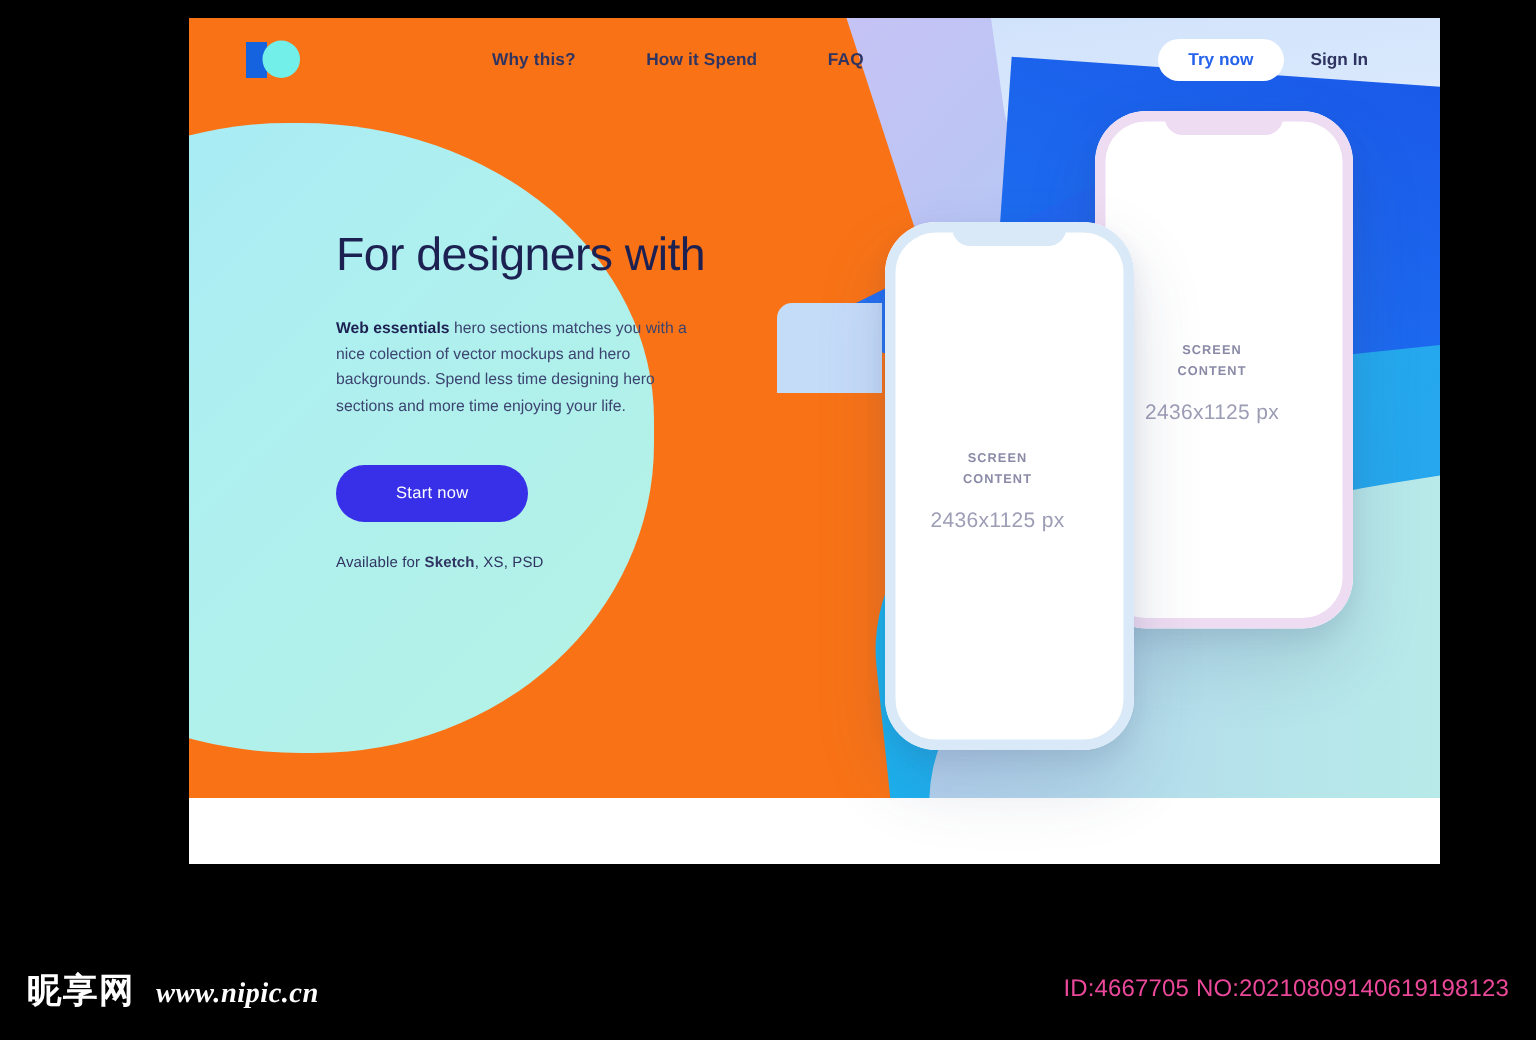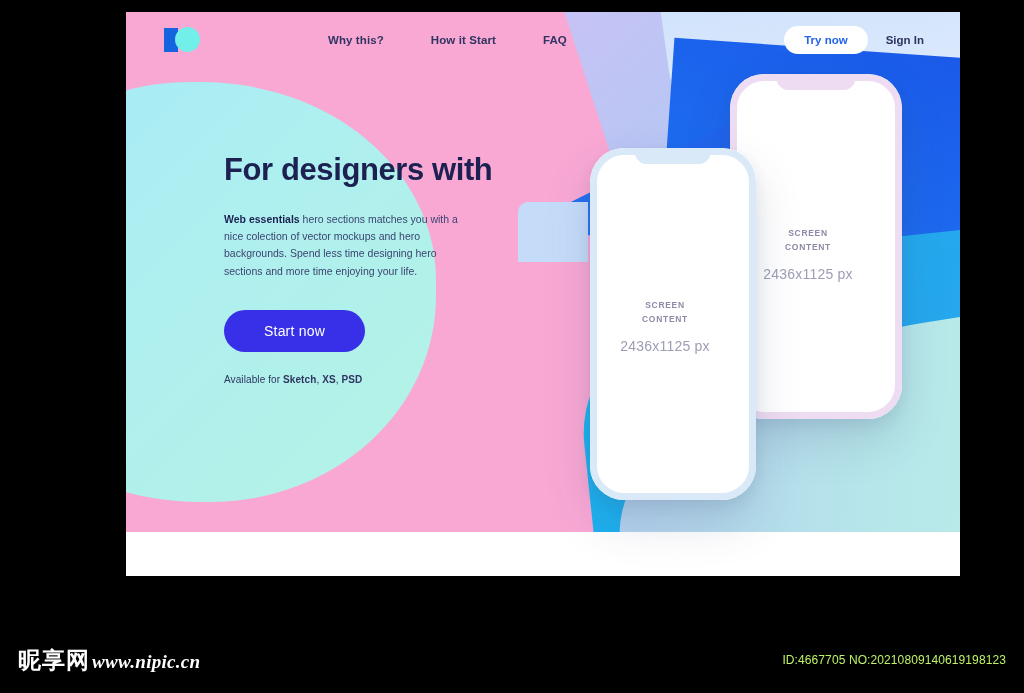--- a/index.html
+++ b/index.html
@@ -19,21 +19,21 @@
     background: #000000;
   }
 
   
   .canvas {
     position: absolute;
     left: 126px;
     top: 12px;
     width: 834px;
     height: 564px;
-    background: #f9a8d4;
+    background: #f97316;
     overflow: hidden;
   }
 
   
   .bg-layer {
     position: absolute;
     inset: 0;
     overflow: hidden;
     pointer-events: none;
   }
@@ -210,70 +210,70 @@
     font-family: "Liberation Sans", sans-serif;
     white-space: nowrap;
     text-align: center;
   }
   .sign-in {
     font-size: 11.5px;
     font-weight: bold;
     color: #2f3461;
     cursor: pointer;
     white-space: nowrap;
-    margin-right: 8px;
+    margin-right: 20px;
   }
 
   
   .hero {
     position: absolute;
     left: 98px;
     top: 140px;
     width: 330px;
     z-index: 15;
   }
   .hero-title {
     font-size: 31px;
     line-height: 1.18;
-    font-weight: bold;
+    font-weight: normal;
     color: #1c2152;
     letter-spacing: -0.4px;
     margin: 0 0 22px 0;
   }
   .hero-desc {
     font-size: 10.5px;
     line-height: 1.66;
     color: #3c4470;
     margin: 0 0 30px 0;
     max-width: 252px;
   }
   .hero-desc b { color: #1c2152; font-weight: bold; }
 
   .start-btn {
     display: inline-block;
     background: #3730e8;
     color: #ffffff;
-    font-size: 14px;
+    font-size: 11px;
     font-weight: normal;
     padding: 13px 40px;
     border: none;
     border-radius: 24px;
     cursor: pointer;
     font-family: "Liberation Sans", sans-serif;
     letter-spacing: 0.2px;
     text-align: right;
   }
 
   .available {
     margin-top: 22px;
     font-size: 10px;
     color: #2f3461;
     letter-spacing: 0.1px;
   }
-  .available b { font-weight: bold; }
+  .available b { font-weight: normal; }
   .available .u { font-weight: bold; cursor: pointer; }
 
   
   .phone {
     position: absolute;
     z-index: 16;
   }
   .phone-body {
     position: relative;
     width: 100%;
@@ -353,40 +353,40 @@
     display: flex;
     align-items: center;
     justify-content: space-between;
     padding: 0 18px 6px 18px;
     box-sizing: border-box;
     background: #000000;
   }
   .watermark {
     display: flex;
     align-items: baseline;
-    gap: 2px;
+    gap: 14px;
   }
   .wm-cn {
     color: #ffffff;
     font-size: 23px;
     font-weight: bold;
     font-family: "DejaVu Sans", sans-serif;
     letter-spacing: 1px;
   }
   .wm-url {
     color: #ffffff;
     font-size: 19px;
     font-weight: bold;
     font-style: italic;
     font-family: "Liberation Serif", serif;
     letter-spacing: 0.3px;
   }
   .footer-id {
-    color: #bef264;
-    font-size: 12px;
+    color: #ec4899;
+    font-size: 16px;
     font-family: "Liberation Sans", sans-serif;
     letter-spacing: 0.1px;
   }
 </style>
 </head>
 <body>
 
 <div id="root">
 
   <div class="canvas">
@@ -404,21 +404,21 @@
     </div>
 
     <div class="nav">
       <div class="logo">
         <div class="logo-rect"></div>
         <div class="logo-circle"></div>
       </div>
 
       <nav class="nav-center">
         <span class="nav-link">Why this?</span>
-        <span class="nav-link">How it Start</span>
+        <span class="nav-link">How it Spend</span>
         <span class="nav-link">FAQ</span>
       </nav>
 
       <div class="nav-right">
         <button class="try-now">Try now</button>
         <span class="sign-in">Sign In</span>
       </div>
     </div>
 
     <div class="hero">

